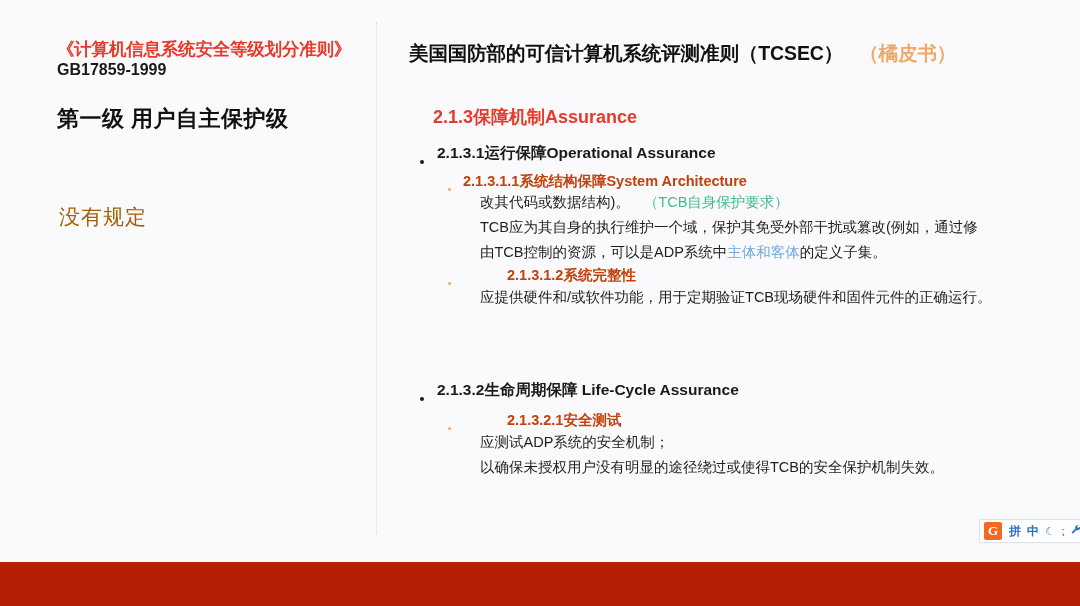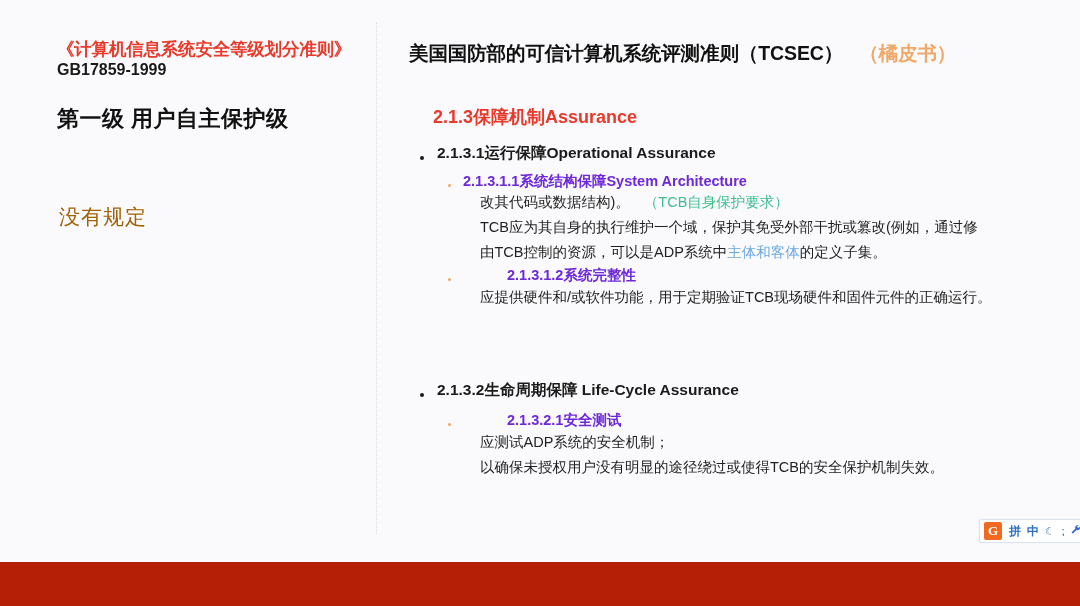--- a/index.html
+++ b/index.html
@@ -115,21 +115,21 @@
     top: 105px;
     font-size: 18px;
     font-weight: bold;
     color: #e8392a;
     white-space: nowrap;
   }
 
   .bullet-row {
     position: absolute;
     display: flex;
-    align-items: center;
+    align-items: flex-end;
   }
   .bullet-dot {
     flex: 0 0 auto;
     display: inline-block;
     border-radius: 50%;
   }
   .lvl1 { left: 44px; }
   .lvl1 .bullet-dot {
     width: 4px; height: 4px;
     background: #1a1a1a;
@@ -147,21 +147,21 @@
   }
   .lvl2 .bullet-dot {
     width: 3px; height: 3px;
     background: #f0a868;
     margin-top: 8px;
     margin-right: 12px;
   }
   .lvl2 .row-label {
     font-size: 14.5px;
     font-weight: bold;
-    color: #6d28d9;
+    color: #c2410c;
     white-space: nowrap;
   }
   .body-text {
     position: absolute;
     left: 104px;
     font-size: 14.5px;
     color: #1f1f1f;
     line-height: 25px;
     white-space: nowrap;
   }

